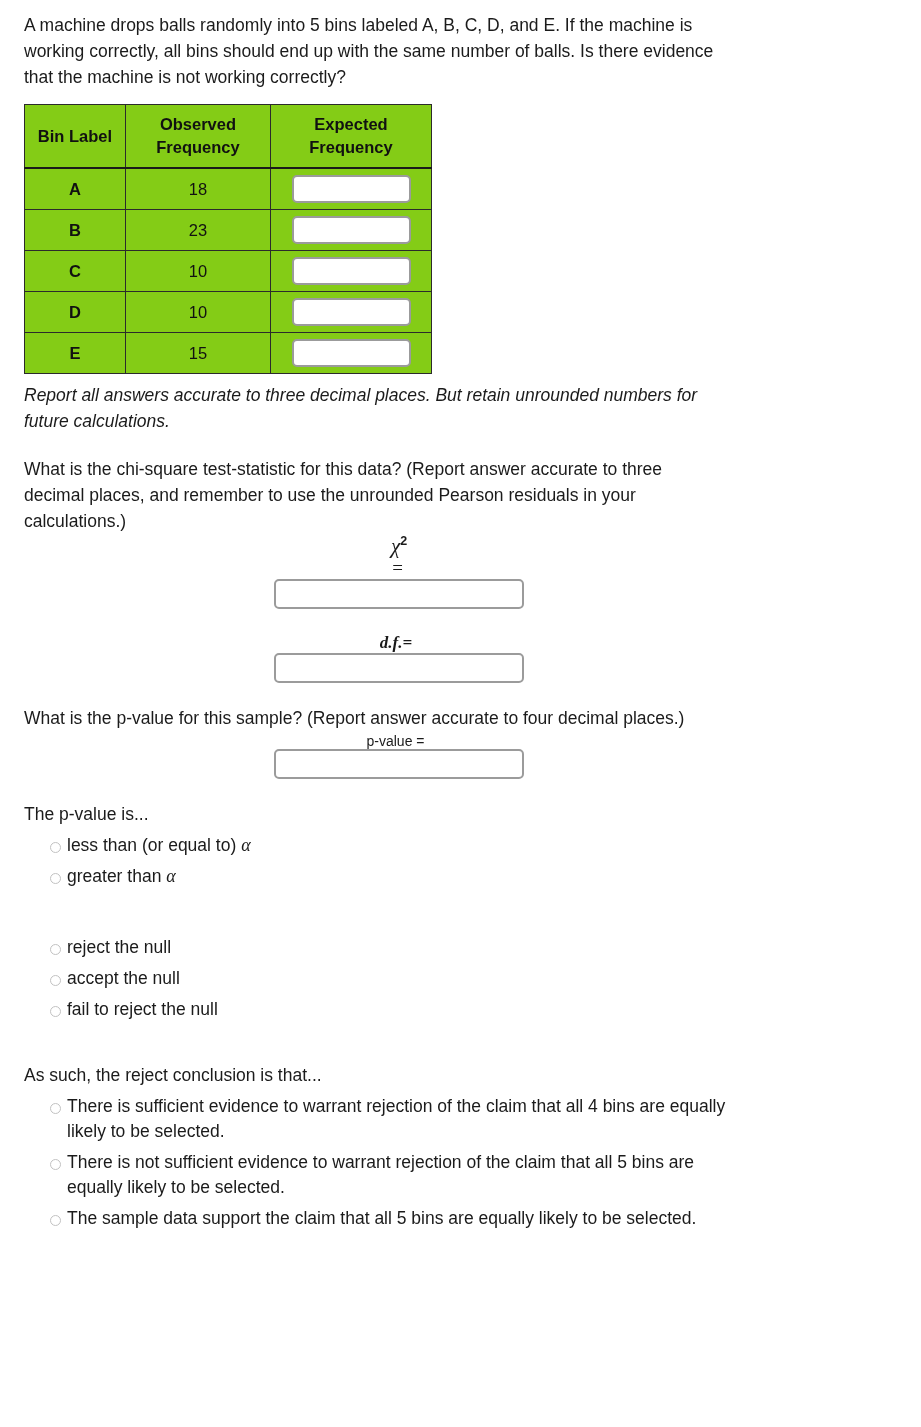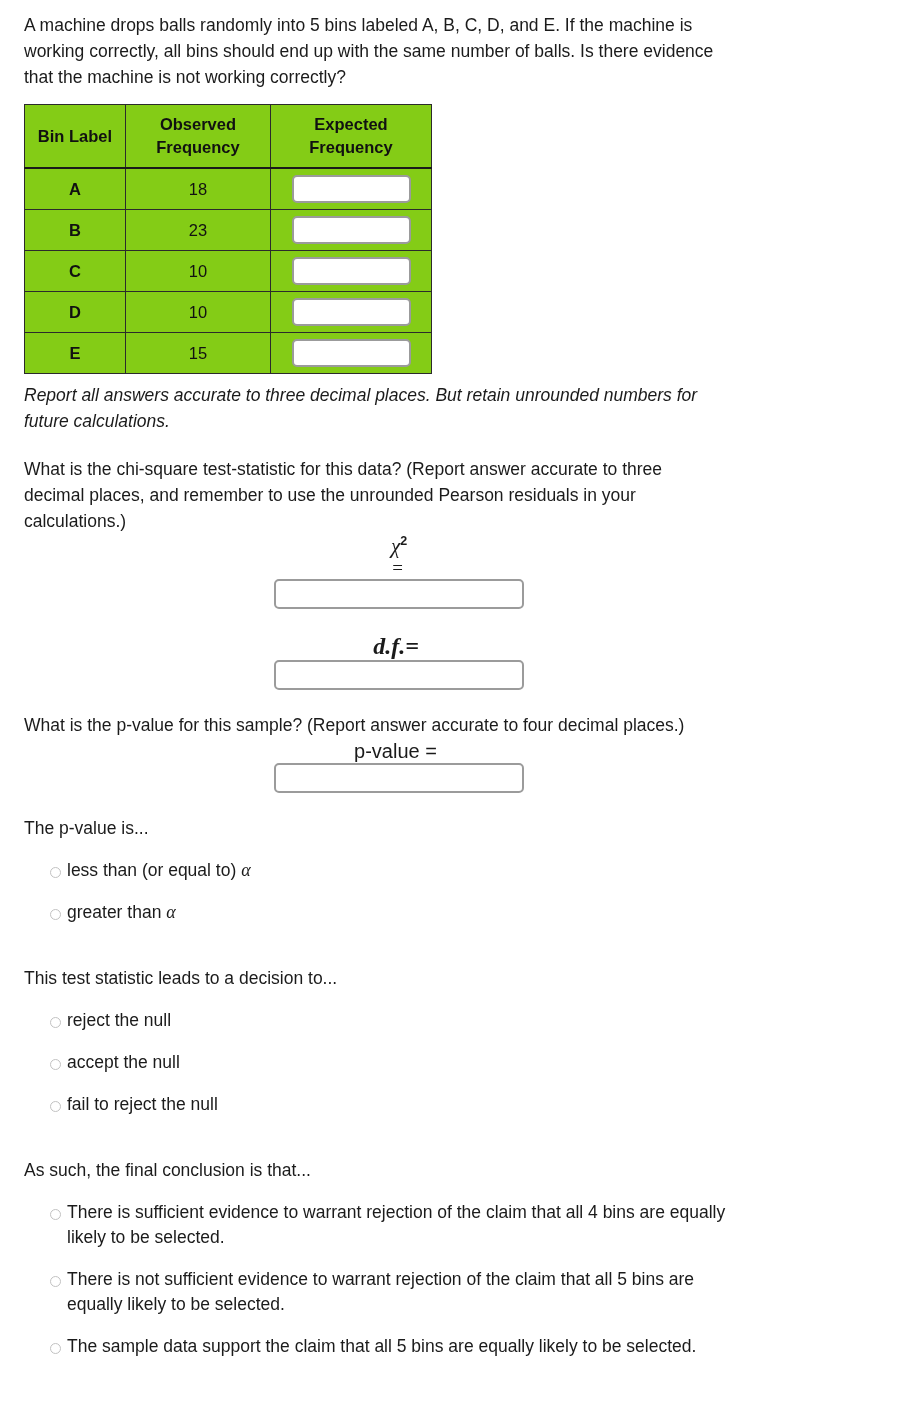--- a/index.html
+++ b/index.html
@@ -123,39 +123,39 @@
   }
   .eq-sign {
     font-family: "Liberation Serif", serif;
     font-size: 19px;
     margin: 0 9px 0 6px;
   }
   .df-label {
     font-family: "Liberation Serif", serif;
     font-style: italic;
     font-weight: bold;
-    font-size: 24px;
+    font-size: 17px;
     margin-right: 6px;
   }
   .pv-label {
-    font-size: 20px;
+    font-size: 14px;
     margin-right: 7px;
   }
 
   
   .opt-list {
     margin: 0;
     padding: 0;
     list-style: none;
   }
   .opt {
     display: flex;
     align-items: flex-start;
     padding-left: 26px;
-    margin-top: 17px;
+    margin-top: 6px;
   }
   .opt .radio {
     flex: 0 0 auto;
     width: 9px;
     height: 9px;
     border: 1px solid #c2c2c2;
     border-radius: 50%;
     background: #fff;
     margin-top: 9px;
     margin-right: 6px;
@@ -266,39 +266,38 @@
       <span class="radio"></span>
       <span class="opt-text">less than (or equal to) <span class="alpha">α</span></span>
     </li>
     <li class="opt">
       <span class="radio"></span>
       <span class="opt-text">greater than <span class="alpha">α</span></span>
     </li>
   </ul>
 
   <div class="gap-xl"></div>
-  <p class="para">This test statistic leads to a decision to...</p>
 
   <ul class="opt-list">
     <li class="opt">
       <span class="radio"></span>
       <span class="opt-text">reject the null</span>
     </li>
     <li class="opt">
       <span class="radio"></span>
       <span class="opt-text">accept the null</span>
     </li>
     <li class="opt">
       <span class="radio"></span>
       <span class="opt-text">fail to reject the null</span>
     </li>
   </ul>
 
   <div class="gap-xl"></div>
-  <p class="para">As such, the final conclusion is that...</p>
+  <p class="para">As such, the reject conclusion is that...</p>
 
   <ul class="opt-list">
     <li class="opt">
       <span class="radio"></span>
       <span class="opt-text">There is sufficient evidence to warrant rejection of the claim that all 4 bins are equally likely to be selected.</span>
     </li>
     <li class="opt">
       <span class="radio"></span>
       <span class="opt-text">There is not sufficient evidence to warrant rejection of the claim that all 5 bins are equally likely to be selected.</span>
     </li>

